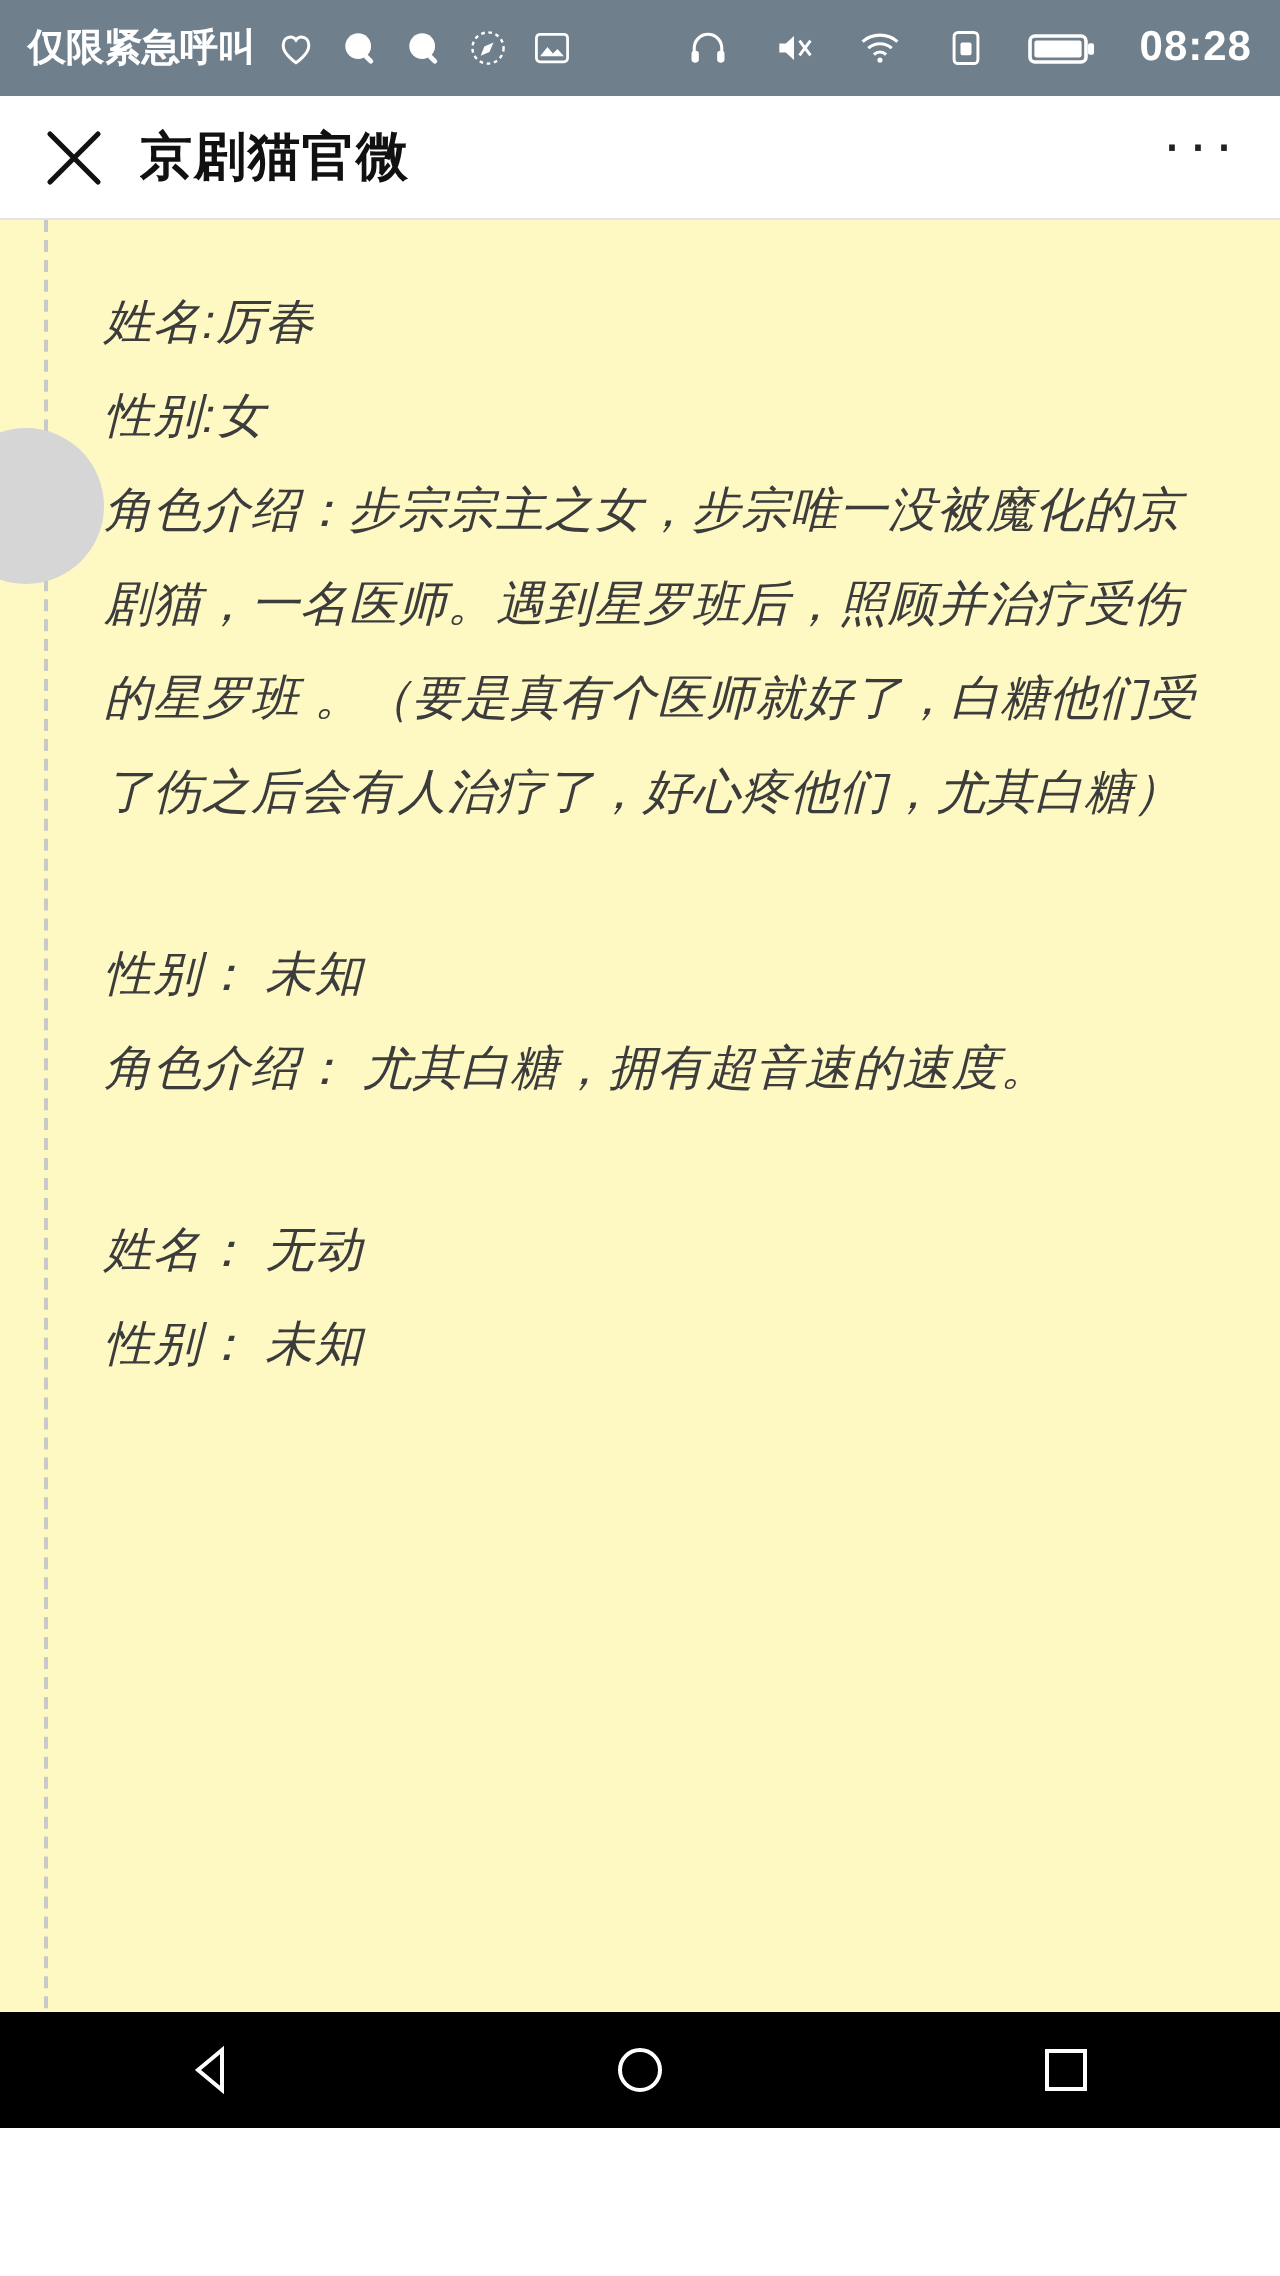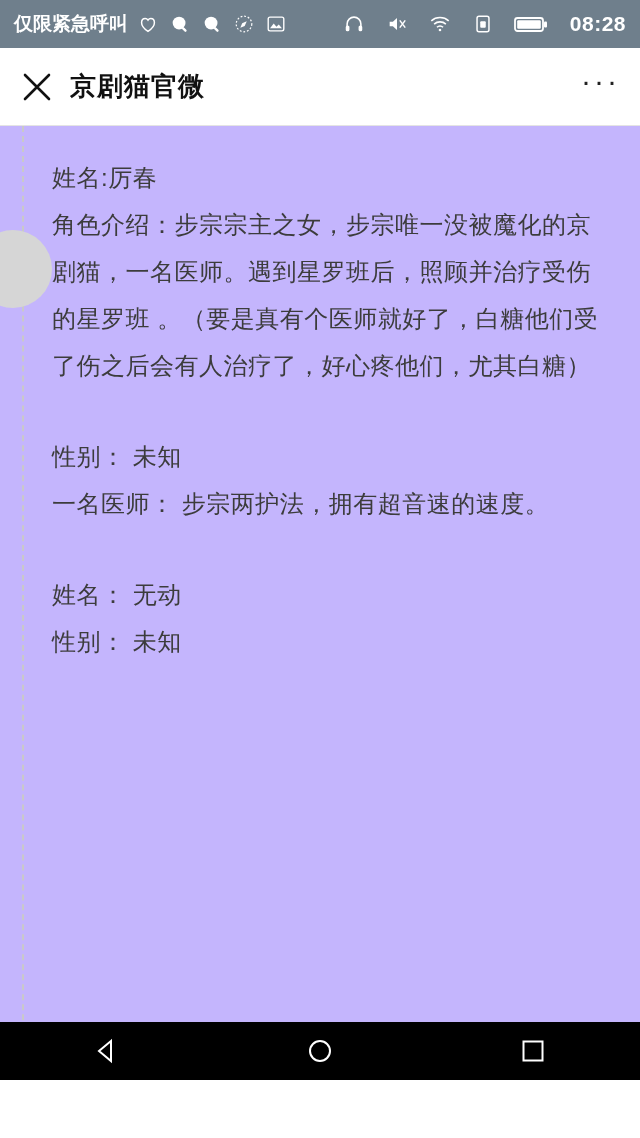--- a/index.html
+++ b/index.html
@@ -52,21 +52,21 @@
   #clock-text {
     font-size: 21px;
     font-weight: bold;
     margin-left: 3px;
     letter-spacing: 0.5px;
   }
 
   
   #title-bar {
     position: relative;
-    height: 78px;
+    height: 62px;
     background: #ffffff;
     display: flex;
     align-items: center;
     padding: 0 20px 0 16px;
     border-bottom: 1px solid #e4e4e4;
   }
   #close-icon {
     width: 42px;
     height: 42px;
     display: flex;
@@ -93,22 +93,23 @@
     line-height: 10px;
     padding-bottom: 12px;
     cursor: pointer;
     user-select: none;
   }
 
   
   #content-area {
     position: relative;
     height: 954px;
-    background: #c4b5fd;
+    background: #fef9c3;
     overflow: hidden;
+    font-style: italic;
   }
   
   #dashed-guide {
     position: absolute;
     left: 22px;
     top: 0;
     bottom: 0;
     width: 1px;
     border-left: 2px dashed #c9c9c9;
   }
@@ -242,26 +243,27 @@
 </div>
 
 <div id="content-area">
   <div id="dashed-guide"></div>
   <div id="drag-handle"></div>
 
   <div id="article-body">
 
     <div class="para-block">
       <div class="para-line">姓名:厉春</div>
+      <div class="para-line">性别:女</div>
       <div class="para-line">角色介绍：步宗宗主之女，步宗唯一没被魔化的京剧猫，一名医师。遇到星罗班后，照顾并治疗受伤的星罗班 。（要是真有个医师就好了，白糖他们受了伤之后会有人治疗了，好心疼他们，尤其白糖）</div>
     </div>
 
     <div class="para-block">
       <div class="para-line">性别： 未知</div>
-      <div class="para-line">一名医师： 步宗两护法，拥有超音速的速度。</div>
+      <div class="para-line">角色介绍： 尤其白糖，拥有超音速的速度。</div>
     </div>
 
 
     <div class="para-block">
       <div class="para-line">姓名： 无动</div>
       <div class="para-line">性别： 未知</div>
     </div>
 
   </div>
 

